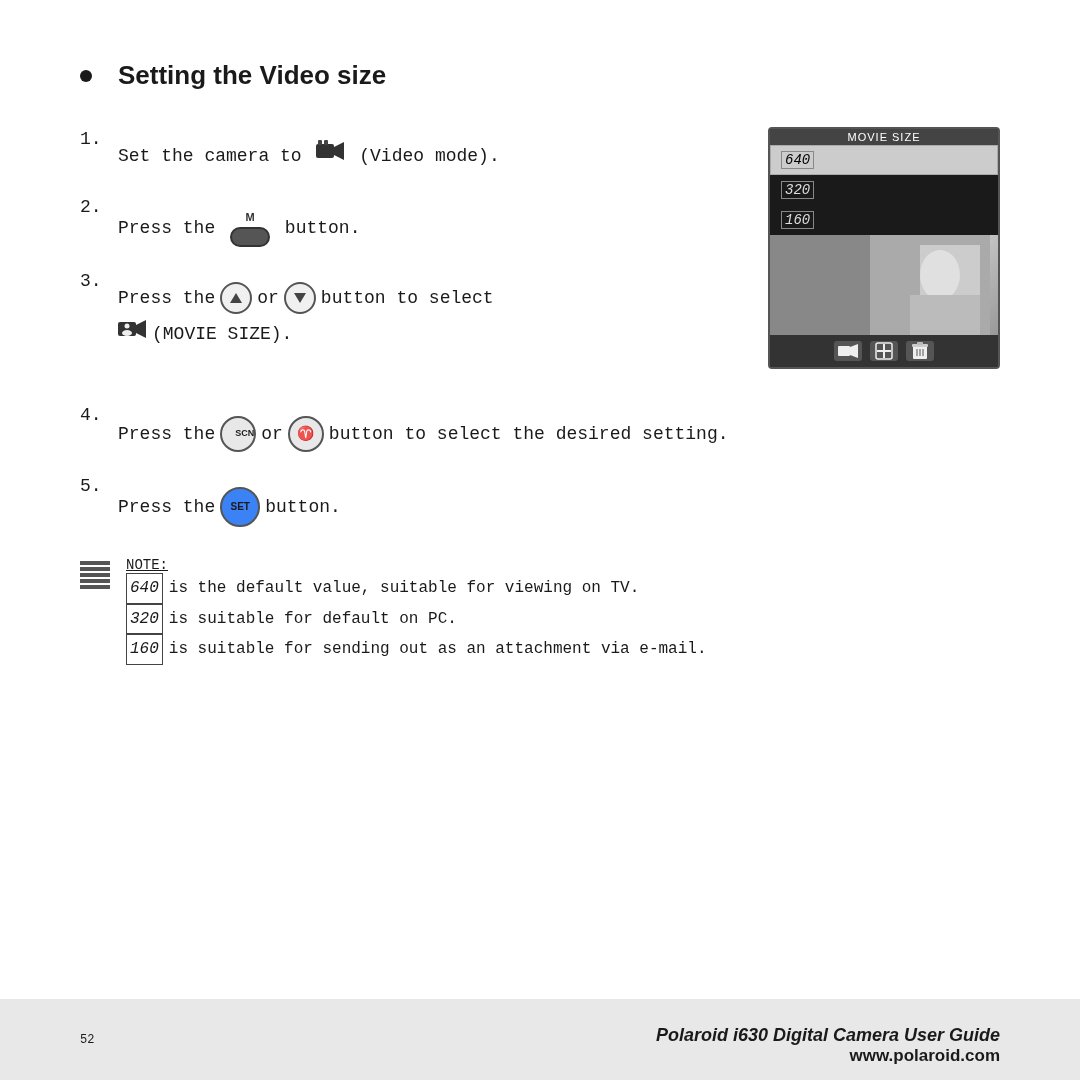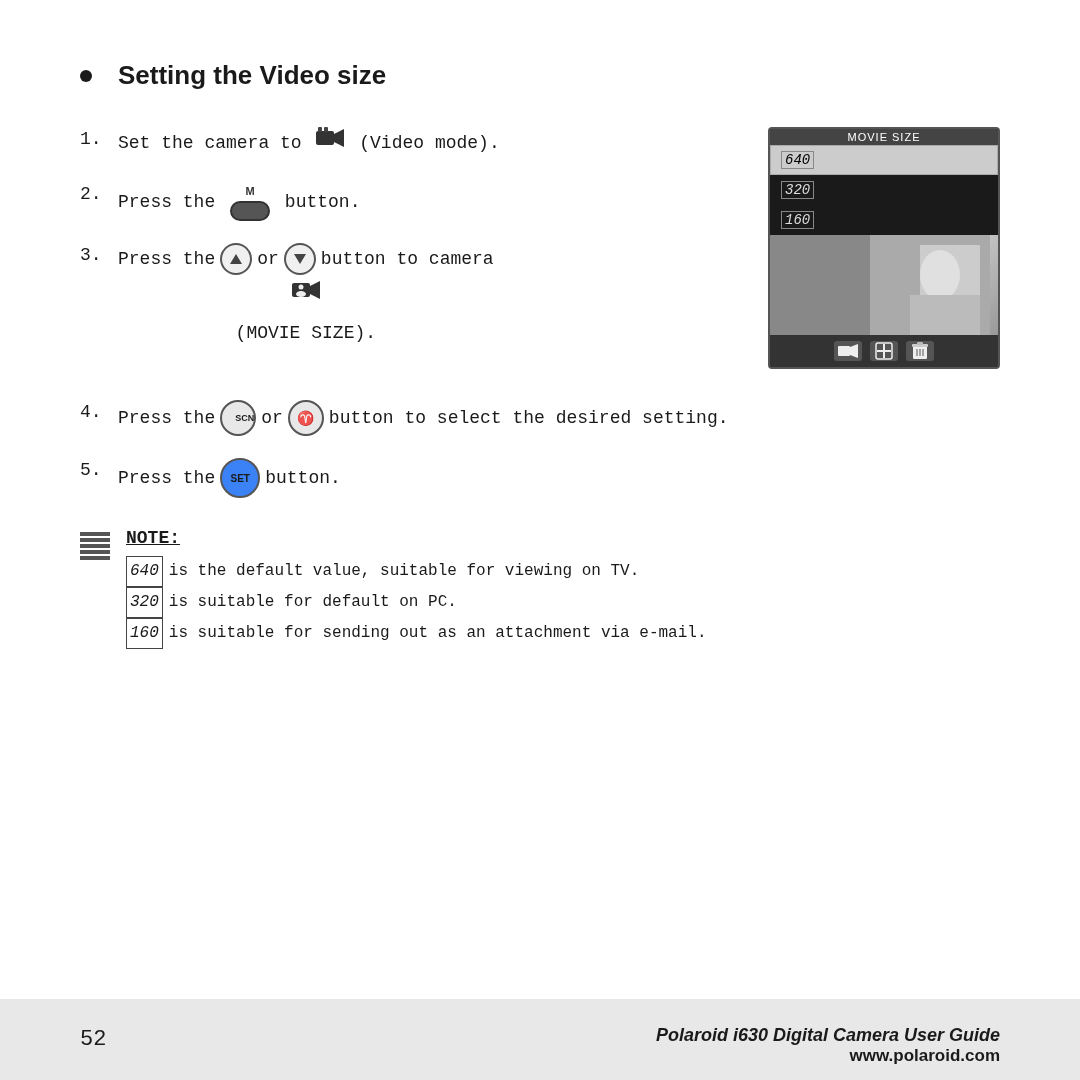--- a/index.html
+++ b/index.html
@@ -179,25 +179,25 @@
       width: 30px;
       height: 4px;
       background: #555;
     }
 
     .note-content {
       flex: 1;
     }
 
     .note-title {
-      font-weight: bold;
+      font-weight: normal;
       text-decoration: underline;
-      font-size: 18px;
-      font-family: 'Courier New', monospace;
-      margin-bottom: 8px;
+      font-size: 14px;
+      font-family: 'Courier New', monospace;
+      margin-bottom: 0;
     }
 
     .note-item {
       font-family: 'Courier New', monospace;
       font-size: 16px;
       line-height: 1.8;
       display: flex;
       align-items: baseline;
       gap: 6px;
       flex-wrap: wrap;
@@ -221,21 +221,21 @@
       left: 0;
       right: 0;
       background: #e8e8e8;
       display: flex;
       justify-content: space-between;
       align-items: center;
       padding: 14px 80px;
     }
 
     .footer-page-num {
-      font-size: 22px;
+      font-size: 12px;
       font-family: 'Courier New', monospace;
     }
 
     .footer-brand {
       text-align: right;
       margin-top: 12px;
     }
 
     .footer-brand-title {
       font-size: 18px;
@@ -301,20 +301,21 @@
       font-family: 'Courier New', monospace;
       font-size: 18px;
       min-width: 28px;
       margin-top: 2px;
     }
 
     .step-body {
       font-family: 'Courier New', monospace;
       font-size: 18px;
       line-height: 1.7;
+      margin-top: 13px;
     }
   </style>
 </head>
 <body>
 
 <div class="page-content">
 
   <div class="section-title">
     <span class="bullet"></span>
     <span>Setting the Video size</span>
@@ -364,23 +365,23 @@
                   <polygon points="8,3 14,13 2,13" fill="#444"></polygon>
                 </svg>
             </span>
             <span>or</span>
 
             <span class="nav-btn">
               <svg width="16" height="16" viewBox="0 0 16 16">
                   <polygon points="8,13 14,3 2,3" fill="#444"></polygon>
                 </svg>
             </span>
-            <span>button to camera</span>
+            <span>button to select</span>
           </div>
-          <div style="display:flex; align-items:center; gap:6px; margin-top:4px;flex-direction:column;">
+          <div style="display:flex; align-items:center; gap:6px; margin-top:4px;">
 
             <span style="display:inline-block; vertical-align:middle;">
               <svg width="28" height="22" viewBox="0 0 28 22">
                 <rect x="0" y="4" width="18" height="14" rx="2" fill="#333"></rect>
                 <circle cx="9" cy="8" r="2.5" fill="#eee"></circle>
                 <ellipse cx="9" cy="15" rx="5" ry="3" fill="#eee"></ellipse>
                 <polygon points="18,7 28,2 28,20 18,15" fill="#333"></polygon>
               </svg>
             </span>
             <span>(MOVIE SIZE).</span>

